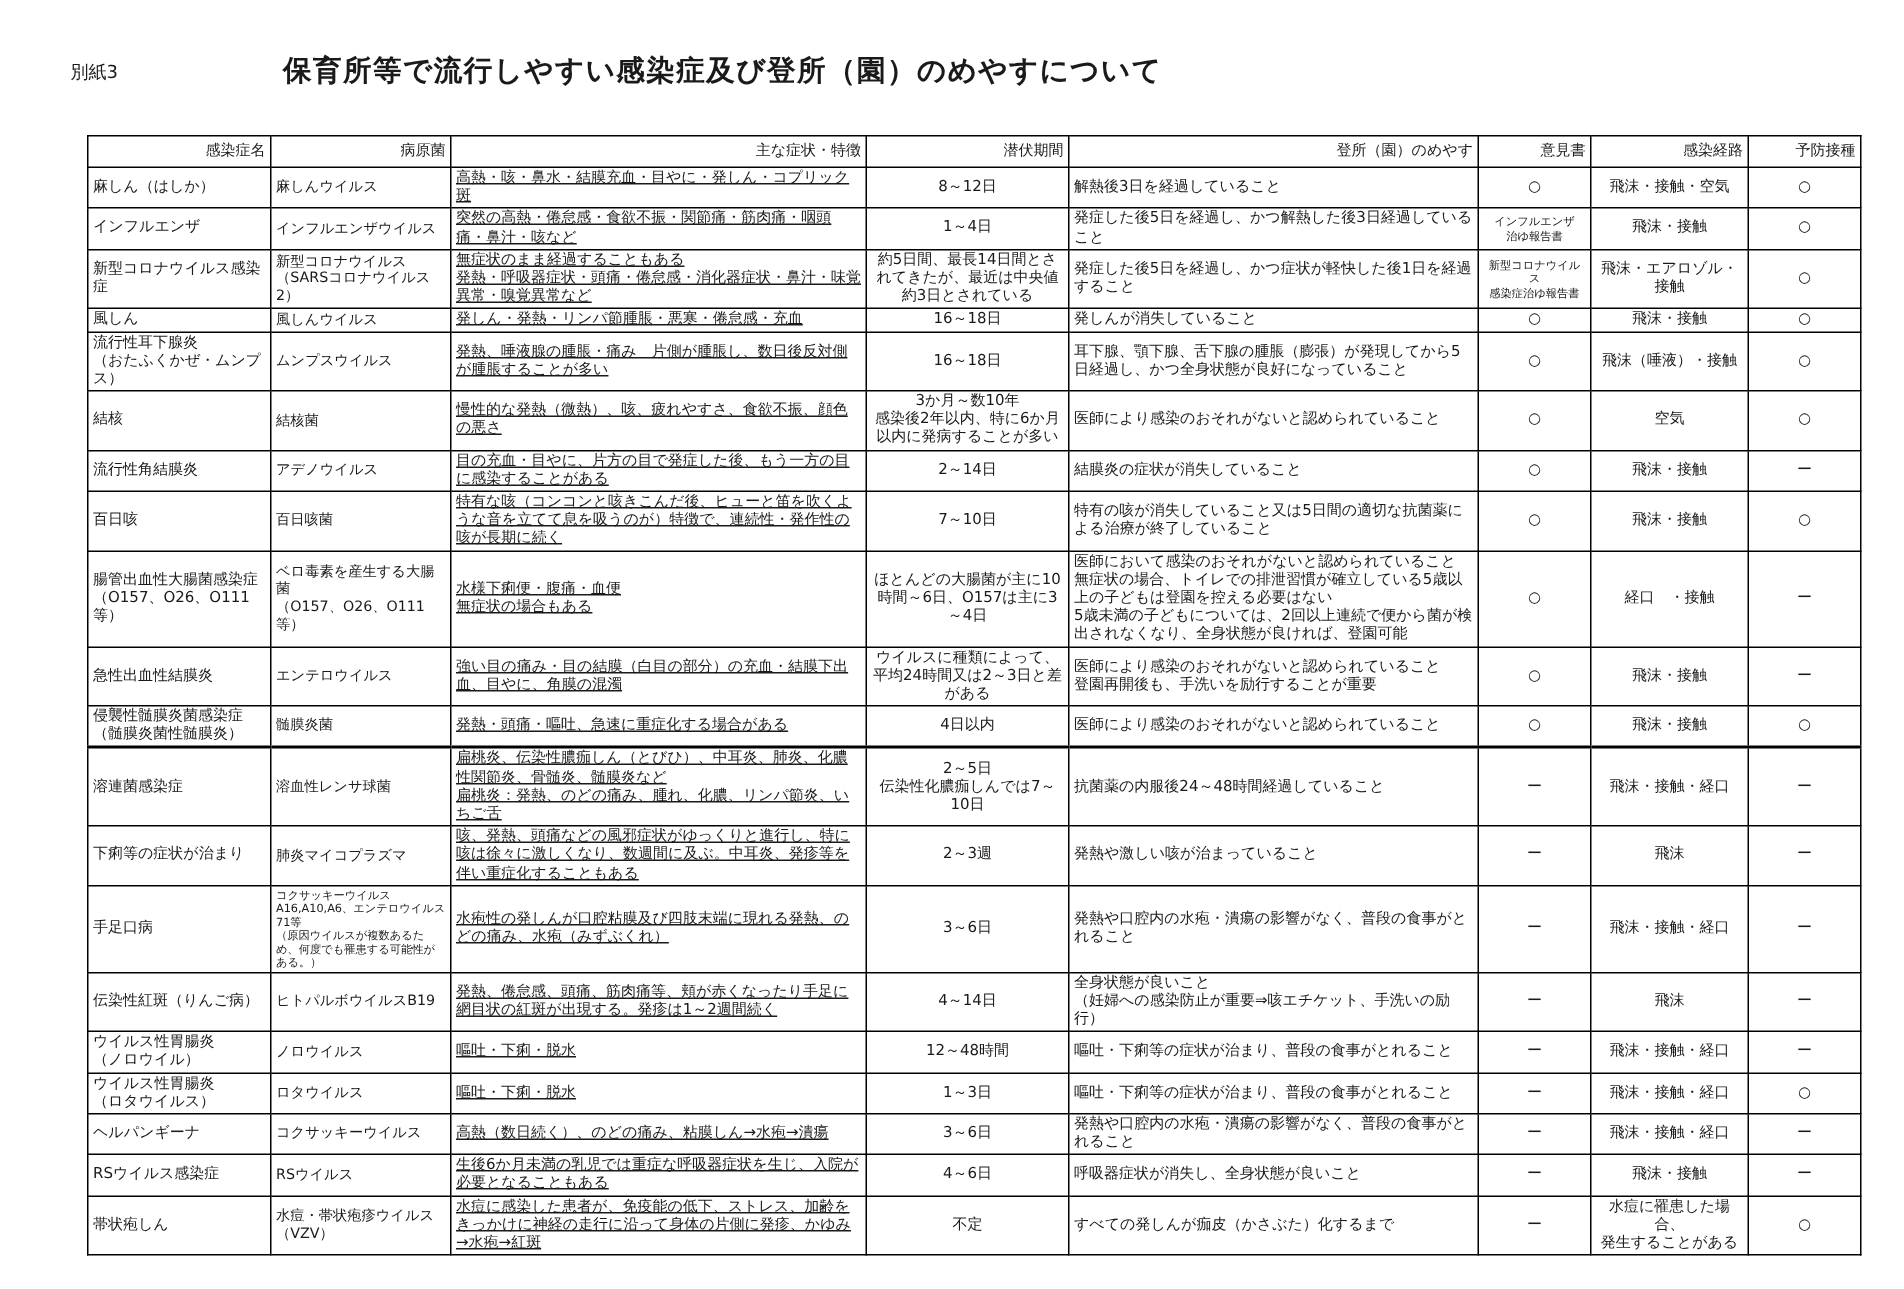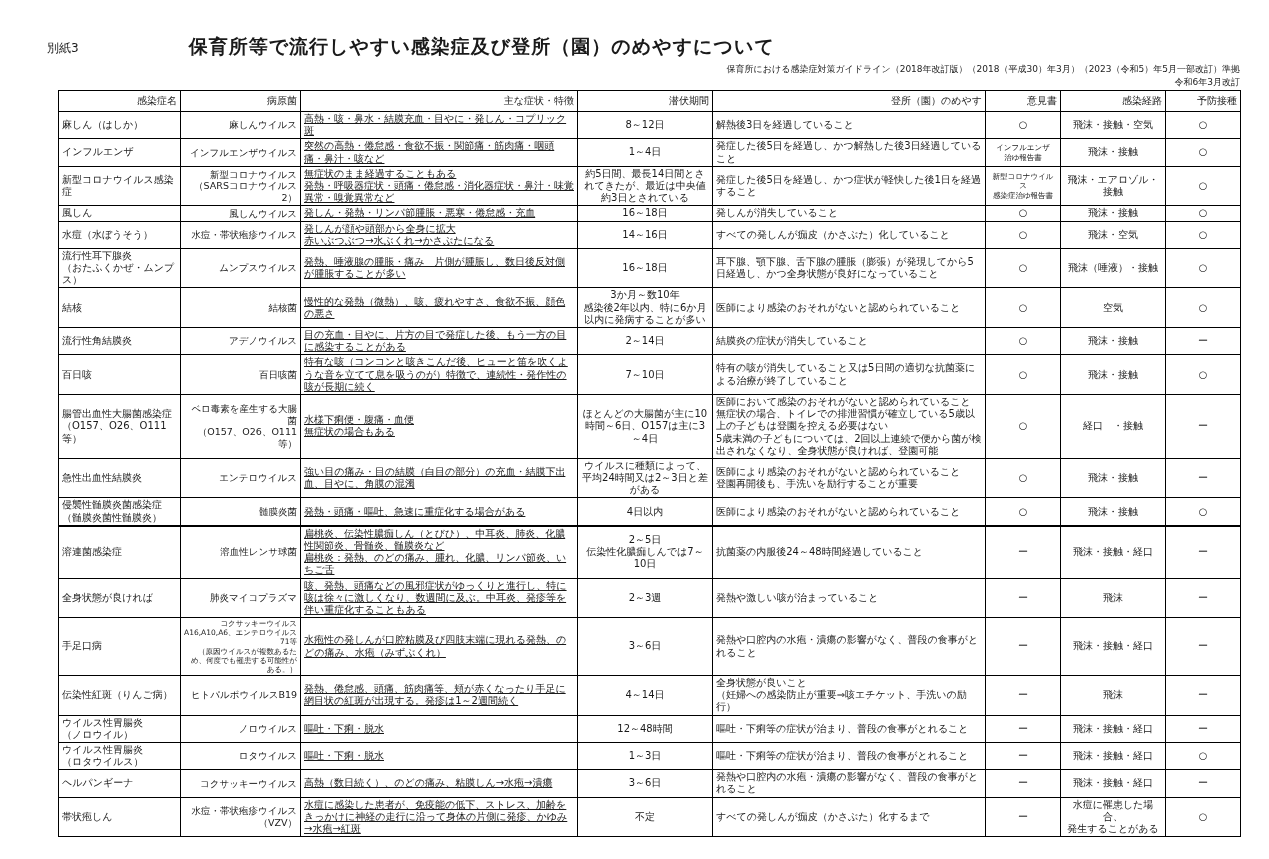--- a/index.html
+++ b/index.html
@@ -34,45 +34,41 @@
     vertical-align:middle;
     line-height:1.22;
     white-space:pre-line;
     overflow:hidden;
   }
   thead th{
     font-weight:normal;text-align:right;height:18px;font-size:10px;
     white-space:nowrap;
   }
   td.c-name{text-align:left;}
-  td.c-path{text-align:right;font-size:9.5px;margin-left:16px;}
+  td.c-path{text-align:left;font-size:9.5px;margin-left:16px;}
   td.c-symp{text-align:left;text-decoration:underline;}
   td.c-incu{text-align:center;margin-left:12px;}
   td.c-crit{text-align:left;}
   td.c-opin{text-align:center;}
   td.c-route{text-align:center;}
   td.c-vacc{text-align:center;}
   td.small{font-size:7.5px;line-height:1.2;}
   td.u{text-decoration:underline;}
   tr.thick td{border-bottom:2px solid #000;}
 </style>
 </head>
 <body>
 
 <div class="sheet">
 
   <div class="topbar">
     <span class="attachment">別紙3</span>
     <h1 class="doc-title">保育所等で流行しやすい感染症及び登所（園）のめやすについて</h1>
   </div>
 
-  <div class="subtitle-block">
-    <div class="subtitle">保育所における感染症対策ガイドライン（2018年改訂版）（2018（平成30）年3月）（2023（令和5）年5月一部改訂）準拠</div>
-    <div class="revision">令和6年3月改訂</div>
-  </div>
 
   <table class="disease">
     <colgroup>
       <col style="width:122px">
       <col style="width:120px">
       <col style="width:277px">
       <col style="width:135px">
       <col style="width:273px">
       <col style="width:75px">
       <col style="width:105px">
@@ -129,31 +125,20 @@
           <td class="c-name">風しん</td>
           <td class="c-path">風しんウイルス</td>
           <td class="c-symp">発しん・発熱・リンパ節腫脹・悪寒・倦怠感・充血</td>
           <td class="c-incu">16～18日</td>
           <td class="c-crit">発しんが消失していること</td>
           <td class="c-opin">○</td>
           <td class="c-route">飛沫・接触</td>
           <td class="c-vacc">○</td>
         </tr>
         <tr>
-          <td class="c-name">水痘（水ぼうそう）</td>
-          <td class="c-path">水痘・帯状疱疹ウイルス</td>
-          <td class="c-symp">発しんが顔や頭部から全身に拡大
-赤いぶつぶつ→水ぶくれ→かさぶたになる</td>
-          <td class="c-incu">14～16日</td>
-          <td class="c-crit">すべての発しんが痂皮（かさぶた）化していること</td>
-          <td class="c-opin">○</td>
-          <td class="c-route">飛沫・空気</td>
-          <td class="c-vacc">○</td>
-        </tr>
-        <tr>
           <td class="c-name">流行性耳下腺炎
 （おたふくかぜ・ムンプス）</td>
           <td class="c-path">ムンプスウイルス</td>
           <td class="c-symp">発熱、唾液腺の腫脹・痛み　片側が腫脹し、数日後反対側が腫脹することが多い</td>
           <td class="c-incu">16～18日</td>
           <td class="c-crit">耳下腺、顎下腺、舌下腺の腫脹（膨張）が発現してから5日経過し、かつ全身状態が良好になっていること</td>
           <td class="c-opin">○</td>
           <td class="c-route">飛沫（唾液）・接触</td>
           <td class="c-vacc">○</td>
         </tr>
@@ -231,21 +216,21 @@
           <td class="c-symp">扁桃炎、伝染性膿痂しん（とびひ）、中耳炎、肺炎、化膿性関節炎、骨髄炎、髄膜炎など
 扁桃炎：発熱、のどの痛み、腫れ、化膿、リンパ節炎、いちご舌</td>
           <td class="c-incu">2～5日
 伝染性化膿痂しんでは7～10日</td>
           <td class="c-crit">抗菌薬の内服後24～48時間経過していること</td>
           <td class="c-opin">ー</td>
           <td class="c-route">飛沫・接触・経口</td>
           <td class="c-vacc">ー</td>
         </tr>
         <tr>
-          <td class="c-name">全身状態が良ければ</td>
+          <td class="c-name">下痢等の症状が治まり</td>
           <td class="c-path">肺炎マイコプラズマ</td>
           <td class="c-symp">咳、発熱、頭痛などの風邪症状がゆっくりと進行し、特に咳は徐々に激しくなり、数週間に及ぶ。中耳炎、発疹等を伴い重症化することもある</td>
           <td class="c-incu">2～3週</td>
           <td class="c-crit">発熱や激しい咳が治まっていること</td>
           <td class="c-opin">ー</td>
           <td class="c-route">飛沫</td>
           <td class="c-vacc">ー</td>
         </tr>
         <tr>
           <td class="c-name">手足口病</td>
@@ -295,20 +280,30 @@
           <td class="c-name">ヘルパンギーナ</td>
           <td class="c-path">コクサッキーウイルス</td>
           <td class="c-symp">高熱（数日続く）、のどの痛み、粘膜しん→水疱→潰瘍</td>
           <td class="c-incu">3～6日</td>
           <td class="c-crit">発熱や口腔内の水疱・潰瘍の影響がなく、普段の食事がとれること</td>
           <td class="c-opin">ー</td>
           <td class="c-route">飛沫・接触・経口</td>
           <td class="c-vacc">ー</td>
         </tr>
         <tr>
+          <td class="c-name">RSウイルス感染症</td>
+          <td class="c-path">RSウイルス</td>
+          <td class="c-symp u">生後6か月未満の乳児では重症な呼吸器症状を生じ、入院が必要となることもある</td>
+          <td class="c-incu">4～6日</td>
+          <td class="c-crit">呼吸器症状が消失し、全身状態が良いこと</td>
+          <td class="c-opin">ー</td>
+          <td class="c-route">飛沫・接触</td>
+          <td class="c-vacc">ー</td>
+        </tr>
+        <tr>
           <td class="c-name">帯状疱しん</td>
           <td class="c-path">水痘・帯状疱疹ウイルス（VZV）</td>
           <td class="c-symp u">水痘に感染した患者が、免疫能の低下、ストレス、加齢をきっかけに神経の走行に沿って身体の片側に発疹、かゆみ→水疱→紅斑</td>
           <td class="c-incu">不定</td>
           <td class="c-crit">すべての発しんが痂皮（かさぶた）化するまで</td>
           <td class="c-opin">ー</td>
           <td class="c-route">水痘に罹患した場合、
 発生することがある</td>
           <td class="c-vacc">○</td>
         </tr>

